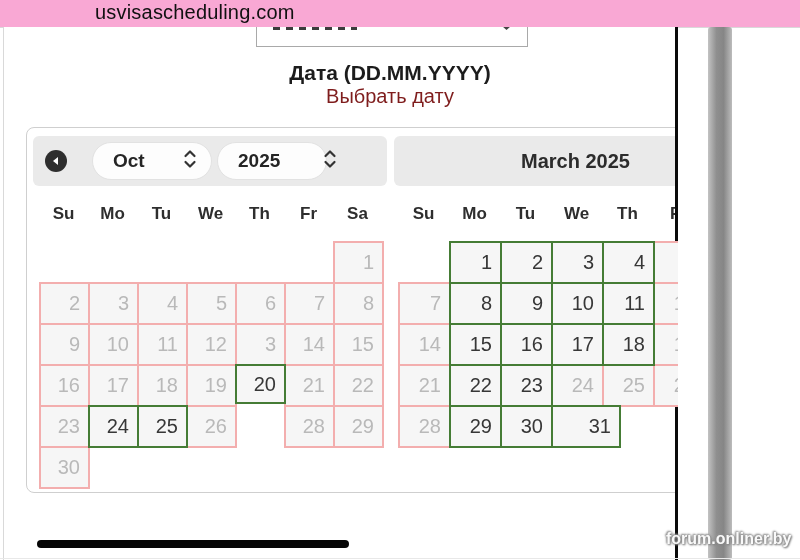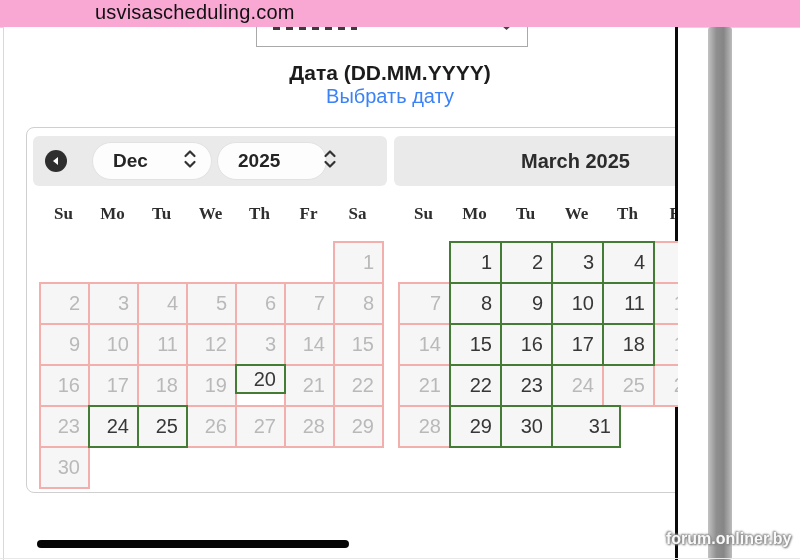--- a/index.html
+++ b/index.html
@@ -35,21 +35,21 @@
     position:absolute;right:16px;top:1px;width:9px;height:4px;background:#454545;
     clip-path:polygon(0 0,50% 100%,100% 0);
   }
 
   .date-label{
     position:absolute;left:386px;top:22px;transform:translateX(-50%);
     font-size:21px;font-weight:bold;color:#1c1c1c;white-space:nowrap;margin-top:12px;
   }
   .date-hint{
     position:absolute;left:386px;top:58px;transform:translateX(-50%);
-    font-size:20px;color:#3b82f6;white-space:nowrap;
+    font-size:20px;color:#7f1d1d;white-space:nowrap;
   }
 
   
   .calendar-panel{
     position:absolute;left:22px;top:100px;width:745px;height:366px;
     background:#fff;border:1px solid #cfcfcf;border-radius:8px;box-sizing:border-box;
   }
   .month-header{
     position:absolute;top:8px;height:50px;background:#eaeaea;border-radius:6px;
   }
@@ -64,21 +64,21 @@
   }
   .pill{
     position:absolute;top:6px;height:38px;border-radius:19px;background:#fdfdfd;
     border:1px solid #e2e2e2;box-sizing:border-box;display:flex;align-items:center;
     justify-content:space-between;padding:0 14px 0 20px;cursor:pointer;
   }
   .pill.month{left:59px;width:120px;}
   .pill.year{left:184px;width:110px;gap:43px;}
   .pill .pill-label{font-size:19px;font-weight:bold;color:#252525;}
 
-  .weekday-row{position:absolute;top:72px;height:28px;font-family:Liberation Serif, serif;}
+  .weekday-row{position:absolute;top:72px;height:28px;}
   .weekday-row.nov{left:12px;width:345px;}
   .weekday-row.dec{left:371px;width:359px;}
   .wd{
     position:absolute;top:0;height:28px;text-align:center;line-height:28px;
     font-size:17px;font-weight:bold;color:#2e2e2e;
   }
 
   .month-grid{position:absolute;top:113px;}
   .month-grid.nov{left:12px;width:345px;height:248px;}
   .month-grid.dec{left:371px;width:359px;height:209px;}
@@ -128,21 +128,21 @@
 
     <div class="month-header left">
       <div class="prev-btn">
         <span>
           <svg width="10" height="10" viewBox="0 0 10 10">
               <path d="M7 1 L2 5 L7 9 Z" fill="#ffffff"></path>
             </svg>
         </span>
       </div>
       <div class="pill month">
-        <span class="pill-label">Dec</span>
+        <span class="pill-label">Oct</span>
         <span>
           <svg width="14" height="24" viewBox="0 0 14 24">
               <path d="M2.5 9 L7 4.5 L11.5 9" stroke="#333" stroke-width="2.2" fill="none" stroke-linecap="round" stroke-linejoin="round"></path>
               <path d="M2.5 15 L7 19.5 L11.5 15" stroke="#333" stroke-width="2.2" fill="none" stroke-linecap="round" stroke-linejoin="round"></path>
             </svg>
         </span>
       </div>
       <div class="pill year">
         <span class="pill-label">2025</span>
         <span>
@@ -189,28 +189,27 @@
         <div class="day-cell unavail" style="left: 49px; top: 82px; width: 51px; height: 43px;">10</div>
         <div class="day-cell unavail" style="left: 98px; top: 82px; width: 51px; height: 43px;">11</div>
         <div class="day-cell unavail" style="left: 147px; top: 82px; width: 51px; height: 43px;">12</div>
         <div class="day-cell unavail" style="left: 196px; top: 82px; width: 51px; height: 43px;">3</div>
         <div class="day-cell unavail" style="left: 245px; top: 82px; width: 51px; height: 43px;">14</div>
         <div class="day-cell unavail" style="left: 294px; top: 82px; width: 51px; height: 43px;">15</div>
         <div class="day-cell unavail" style="left: 0px; top: 123px; width: 51px; height: 43px;">16</div>
         <div class="day-cell unavail" style="left: 49px; top: 123px; width: 51px; height: 43px;">17</div>
         <div class="day-cell unavail" style="left: 98px; top: 123px; width: 51px; height: 43px;">18</div>
         <div class="day-cell unavail" style="left: 147px; top: 123px; width: 51px; height: 43px;">19</div>
-        <div class="day-cell avail" style="left: 196px; top: 123px; width: 51px; height: 30px;">20</div>
+        <div class="day-cell avail" style="left: 196px; top: 123px; width: 51px; height: 40px;">20</div>
         <div class="day-cell unavail" style="left: 245px; top: 123px; width: 51px; height: 43px;">21</div>
         <div class="day-cell unavail" style="left: 294px; top: 123px; width: 51px; height: 43px;">22</div>
         <div class="day-cell unavail" style="left: 0px; top: 164px; width: 51px; height: 43px;">23</div>
         <div class="day-cell avail" style="left: 49px; top: 164px; width: 51px; height: 43px;">24</div>
         <div class="day-cell avail" style="left: 98px; top: 164px; width: 51px; height: 43px;">25</div>
         <div class="day-cell unavail" style="left: 147px; top: 164px; width: 51px; height: 43px;">26</div>
-        <div class="day-cell unavail" style="left: 196px; top: 164px; width: 51px; height: 43px;">27</div>
         <div class="day-cell unavail" style="left: 245px; top: 164px; width: 51px; height: 43px;">28</div>
         <div class="day-cell unavail" style="left: 294px; top: 164px; width: 51px; height: 43px;">29</div>
         <div class="day-cell unavail" style="left: 0px; top: 205px; width: 51px; height: 43px;">30</div>
       </div>
     <div class="month-grid dec">
         <div class="day-cell avail" style="left: 51px; top: 0px; width: 53px; height: 43px;">1</div>
         <div class="day-cell avail" style="left: 102px; top: 0px; width: 53px; height: 43px;">2</div>
         <div class="day-cell avail" style="left: 153px; top: 0px; width: 53px; height: 43px;">3</div>
         <div class="day-cell avail" style="left: 204px; top: 0px; width: 53px; height: 43px;">4</div>
         <div class="day-cell unavail" style="left: 255px; top: 0px; width: 53px; height: 43px;">5</div>

